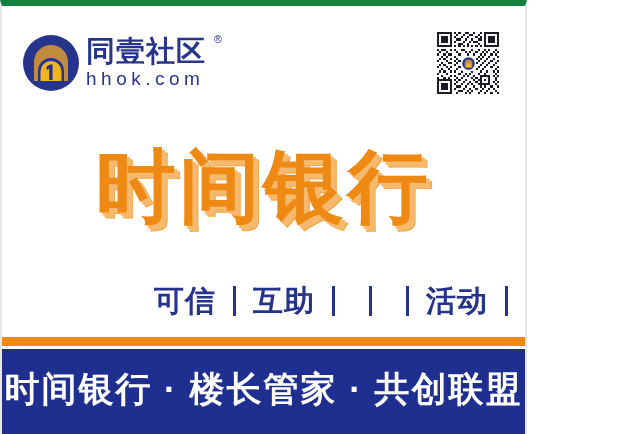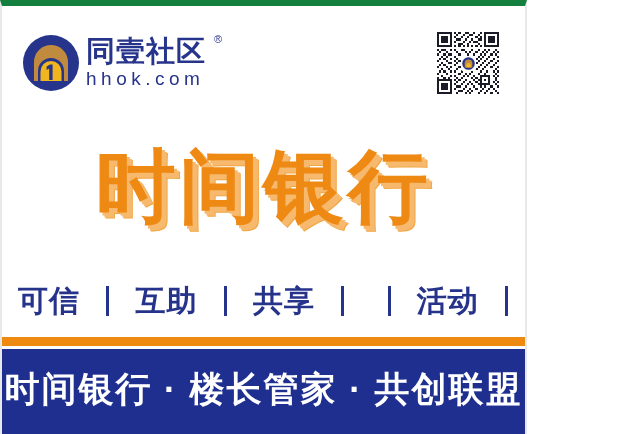--- a/index.html
+++ b/index.html
@@ -121,27 +121,27 @@
     white-space: nowrap;
     text-shadow:
        3px  3px 0 #f6b96e,
        5px  5px 0 #f6b96e,
        6px  6px 0 #f2a745;
   }
 
   
   #values-row {
     position: absolute;
-    left: 16px;
+    left: 4px;
     right: 0;
     top: 276px;
     height: 38px;
     display: flex;
     align-items: center;
-    justify-content: space-between;
+    justify-content: flex-end;
   }
   .value-item {
     font-family: "Liberation Sans", "DejaVu Sans", sans-serif;
     font-size: 30px;
     font-weight: bold;
     color: #26338a;
     letter-spacing: 1px;
     line-height: 1;
     white-space: nowrap;
   }
@@ -478,21 +478,20 @@
 
   <div id="headline-wrap">
     <div id="headline">时间银行</div>
   </div>
 
   <div id="values-row">
     <span class="value-item">可信</span>
     <span class="value-sep"></span>
     <span class="value-item">互助</span>
     <span class="value-sep"></span>
-    <span class="value-item">共享</span>
     <span class="value-sep"></span>
     <span class="value-sep"></span>
     <span class="value-item">活动</span>
     <span class="value-sep"></span>
   </div>
 
   <div id="divider-orange"></div>
   <div id="divider-gap"></div>
 
   <div id="bottom-banner">

